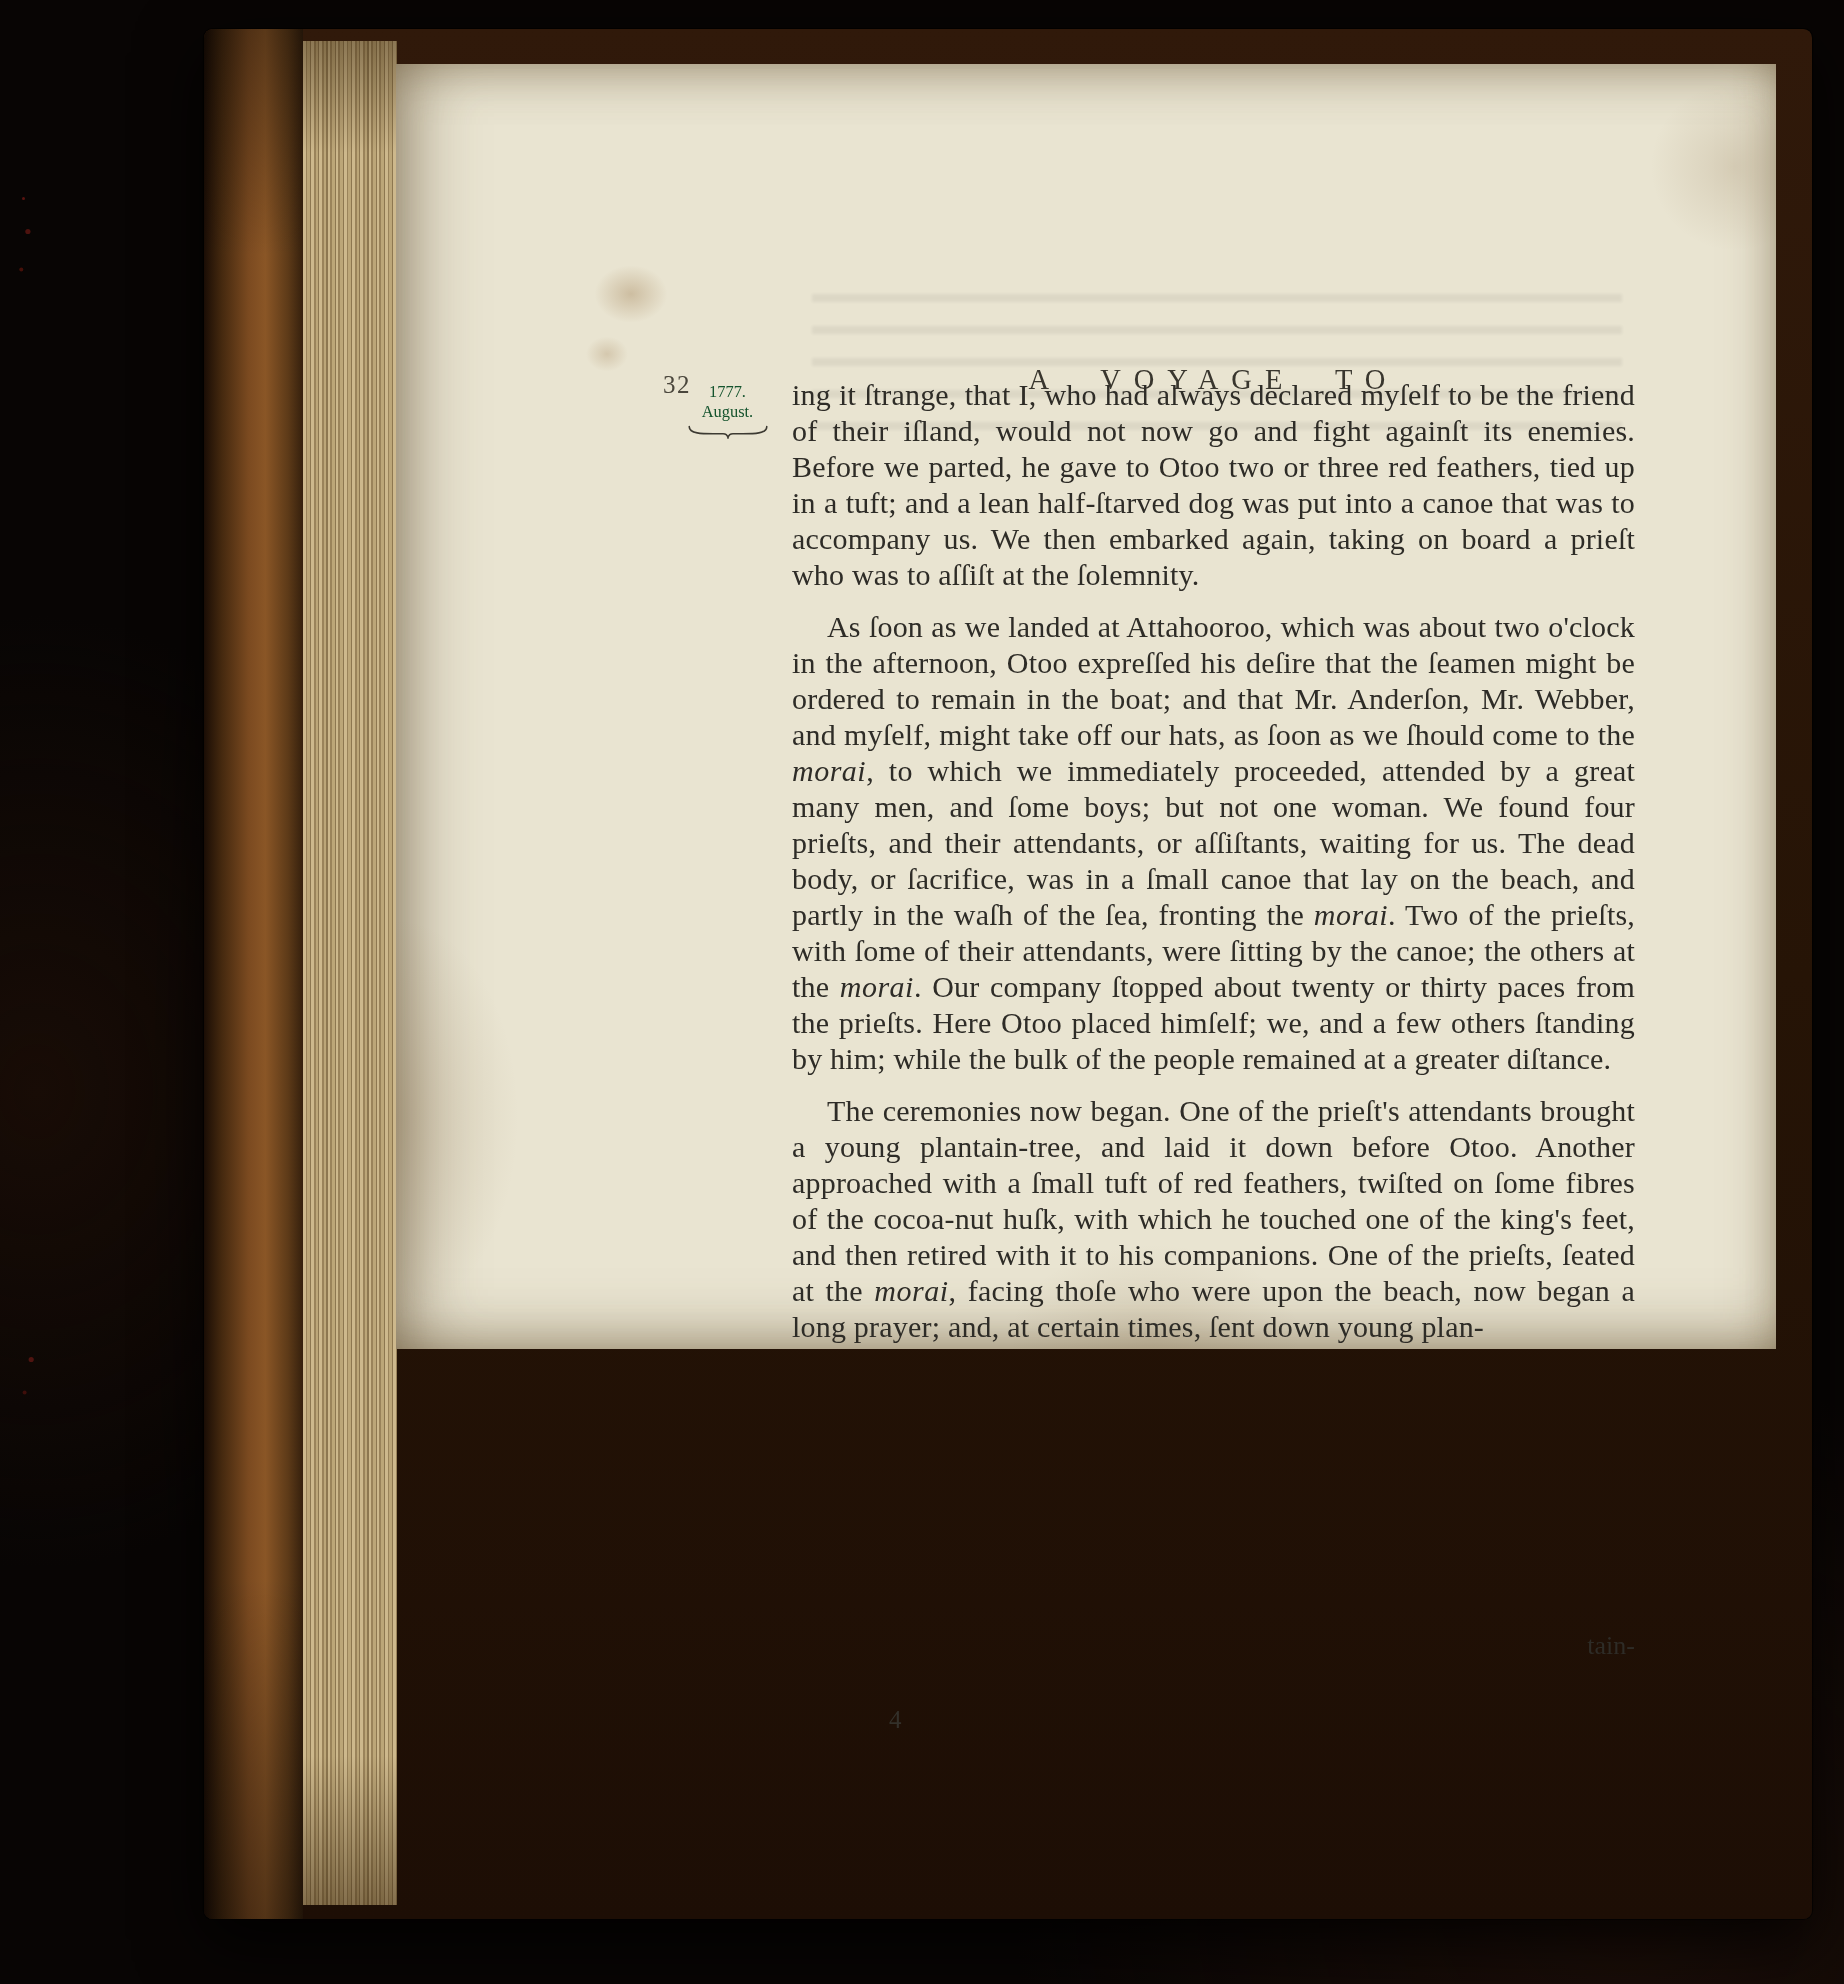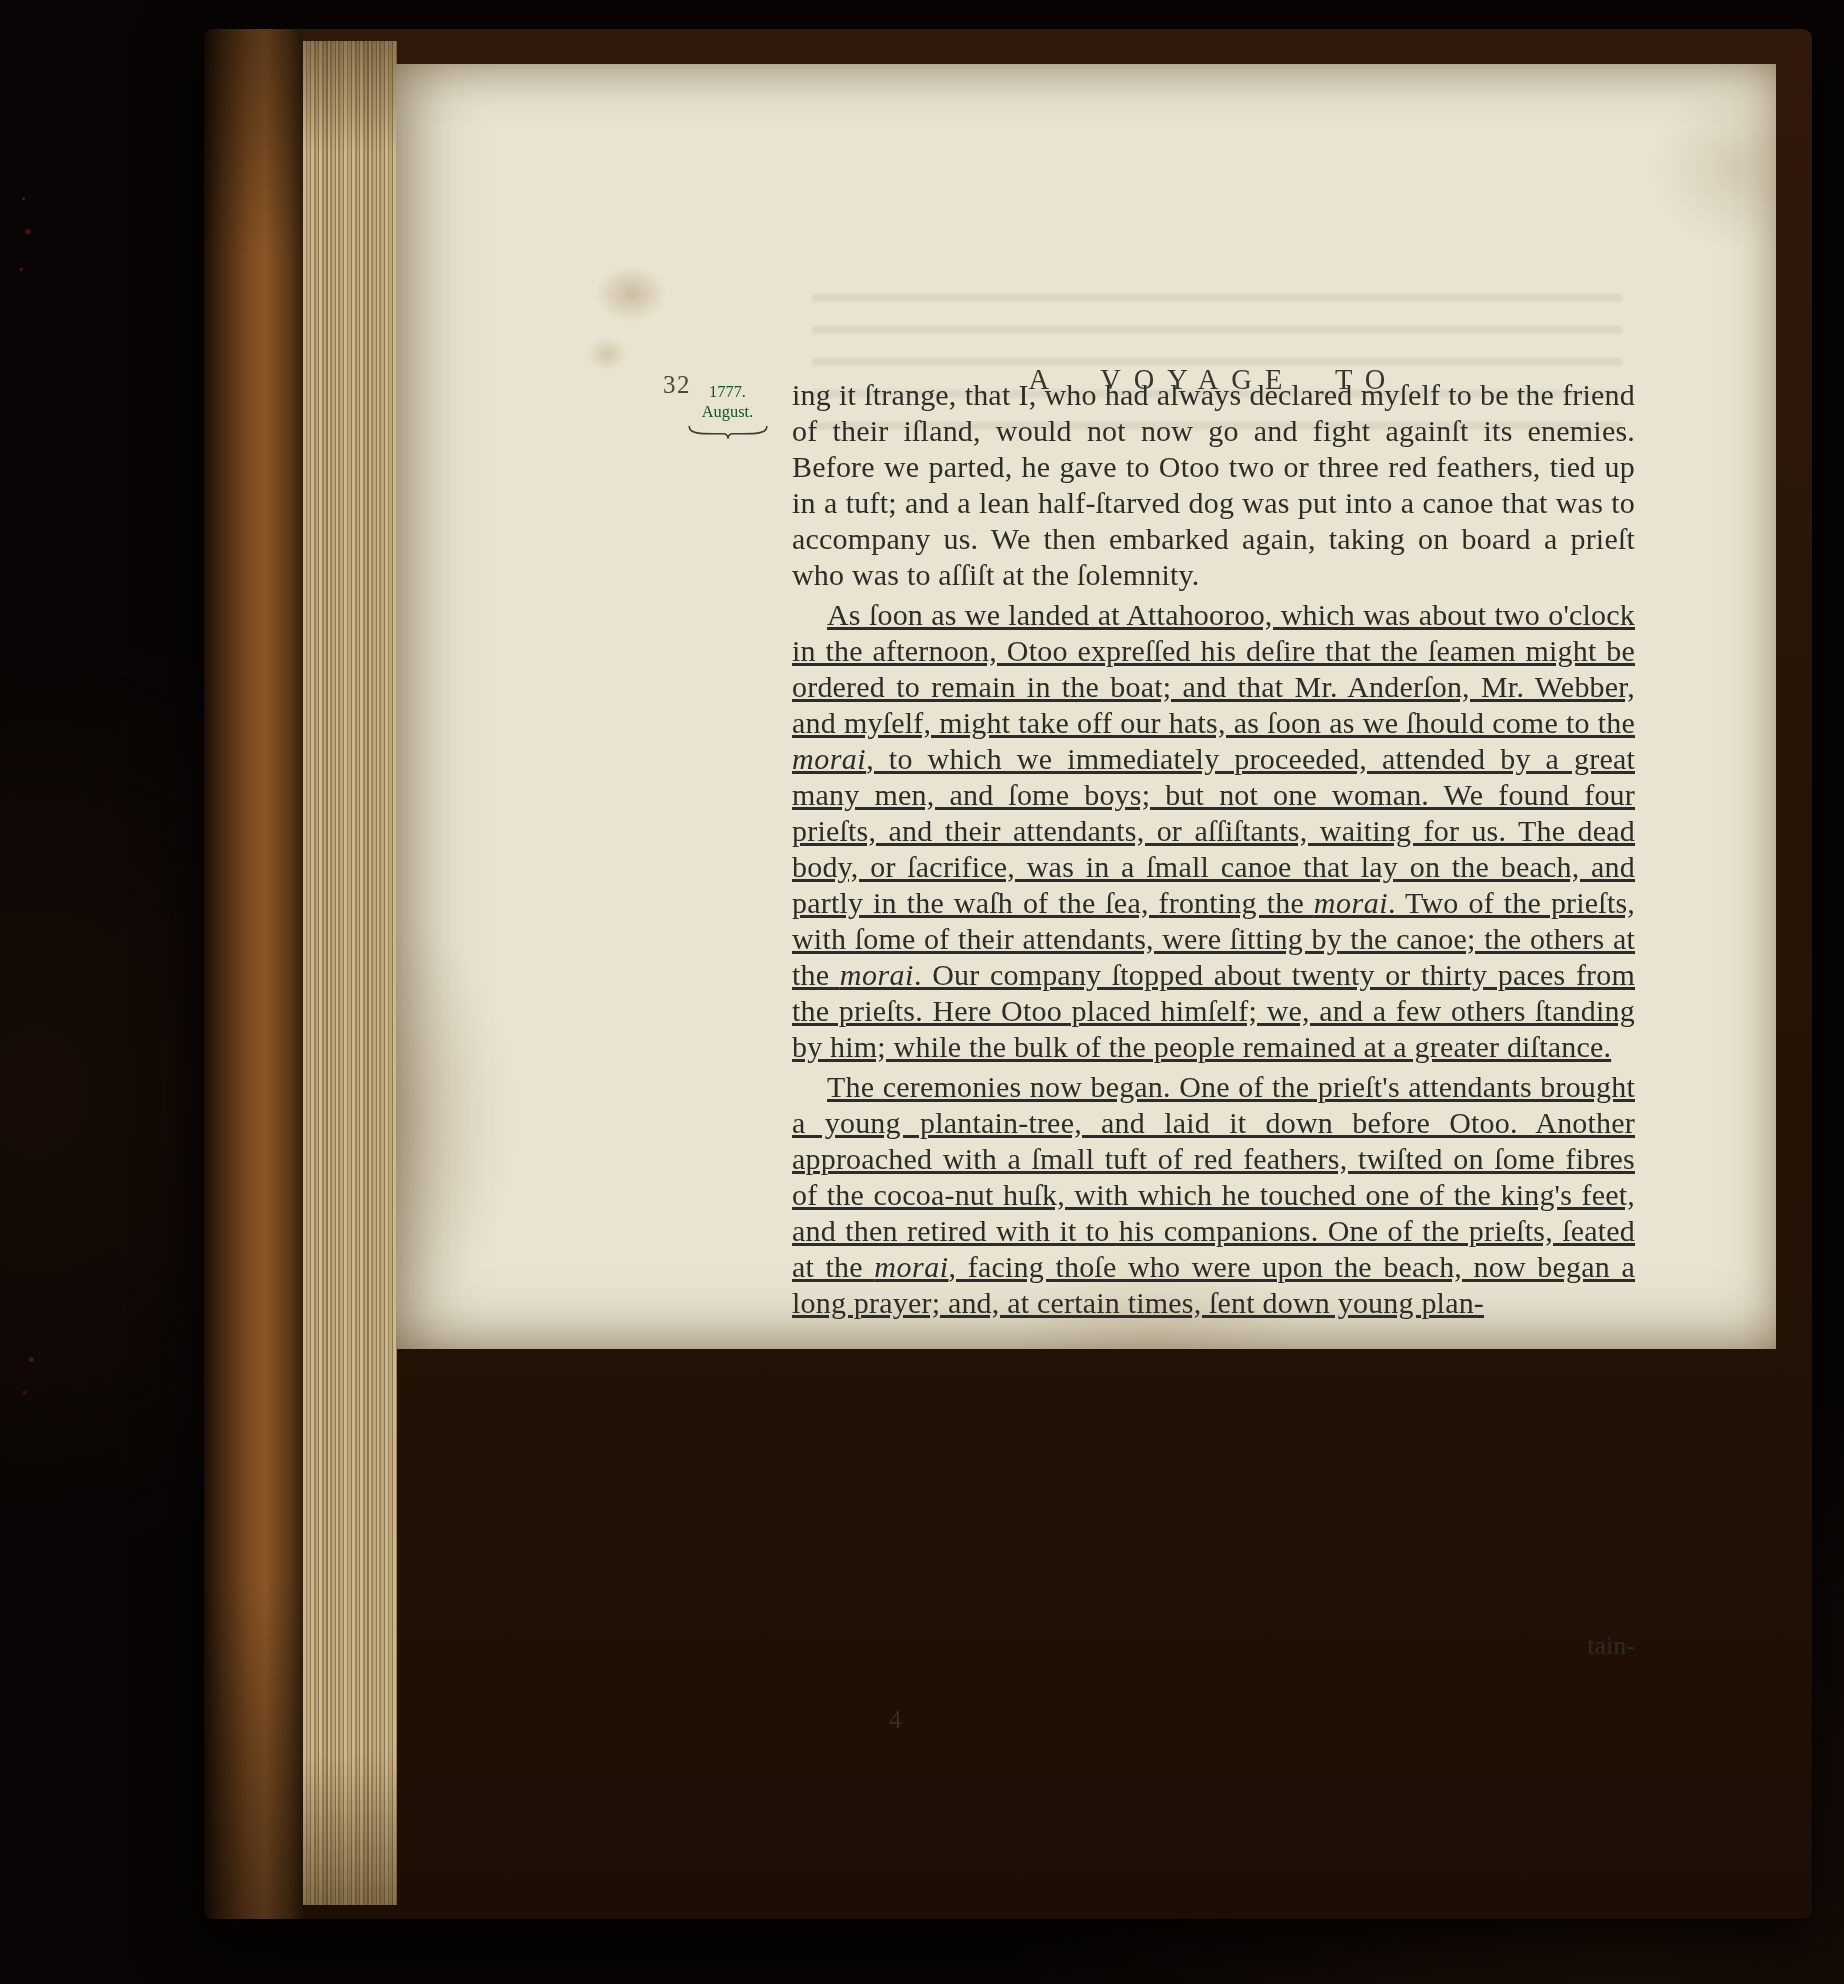--- a/index.html
+++ b/index.html
@@ -83,21 +83,21 @@
   }
   .margin-note .brace{display:block;margin-top:2.2px;}
 
   .body-text{
     position:absolute;left:396px;top:313px;width:843px;
     font-size:30px;line-height:36px;color:#2e2c27;
     text-align:justify;letter-spacing:0.2px;
   }
   .body-text p{margin:0;text-indent:35px;}
   .body-text p.no-indent{text-indent:0;}
-  .body-text p + p{margin-top:4px;text-decoration:underline;}
+  .body-text p + p{margin-top:16px;}
   .body-text i{letter-spacing:0.5px;}
 
   .catchword{
     position:absolute;left:396px;top:1567px;width:843px;
     text-align:right;font-size:26px;color:#2e2c27;
   }
 
   .signature-mark{
     position:absolute;left:493px;top:1642px;font-size:25px;color:#33302a;
   }

